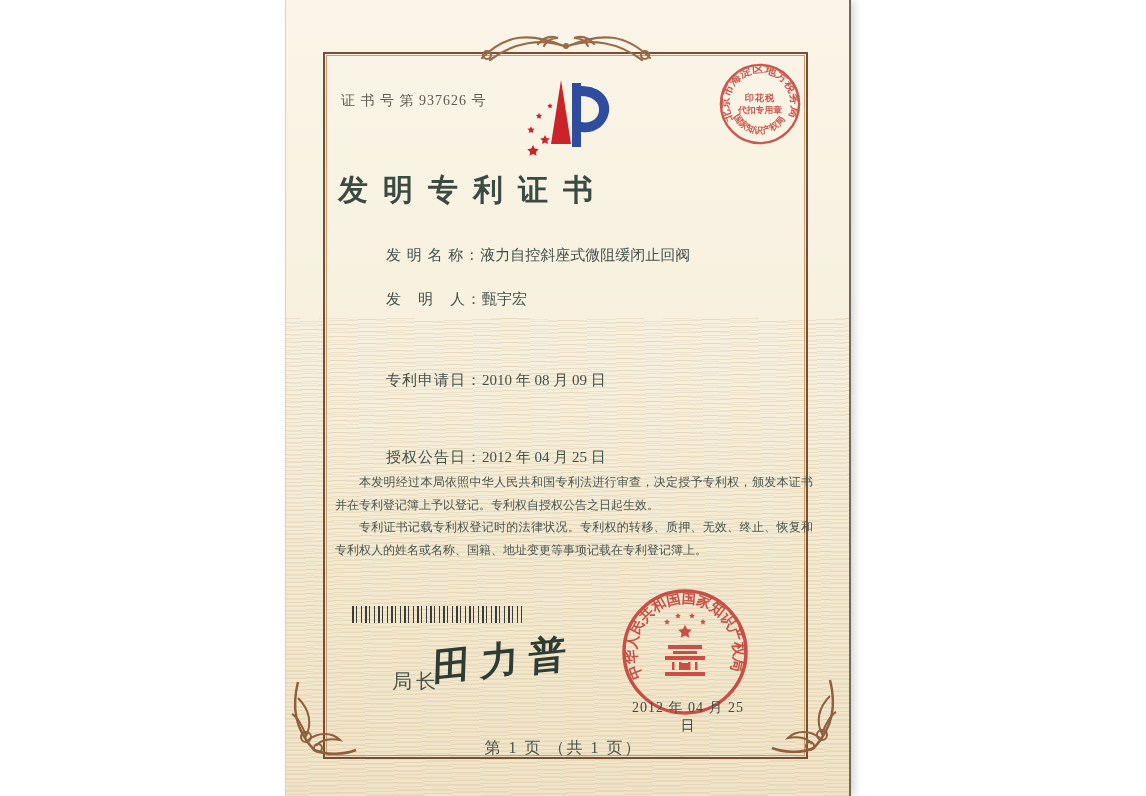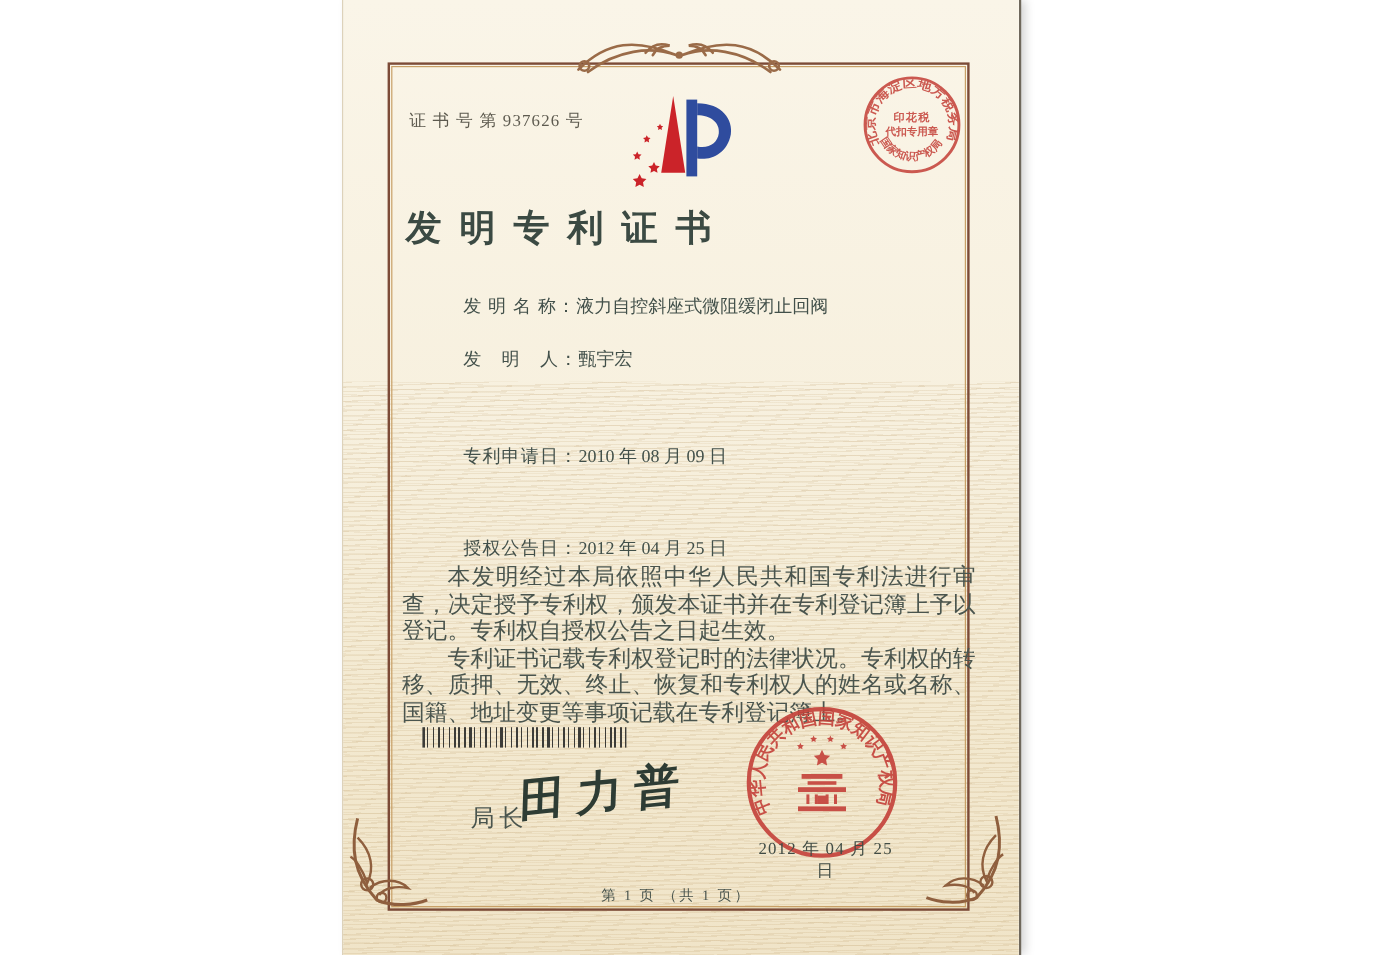--- a/index.html
+++ b/index.html
@@ -33,38 +33,38 @@
   }
   .title{
     left:37px;top:170px;width:481px;text-align:left;
     font-size:30px;font-weight:bold;color:#3b4a43;
     letter-spacing:15px;text-indent:15px;
   }
   .field-row{left:68px;width:450px;font-size:15px;color:#42504a;white-space:nowrap;margin-left:32px;}
   .field-row .lbl{letter-spacing:1px;}
   .body-text{
     left:49px;top:471px;width:478px;color:#4a554e;
-    font-size:19px;line-height:22.6px;text-align:justify;
+    font-size:12px;line-height:22.6px;text-align:justify;
   }
   .body-text p{margin:0;text-indent:2em;}
   .barcode{
     left:66px;top:606px;width:170px;height:17px;
     background:
       repeating-linear-gradient(90deg,#3c3c38 0 2px,transparent 2px 4px,#3c3c38 4px 5px,transparent 5px 9px,#3c3c38 9px 10px,transparent 10px 13px);
   }
   .director{left:106px;top:668px;font-size:20px;color:#4a554e;letter-spacing:4px;}
   .signature{
     left:146px;top:634px;width:160px;height:75px;
     font-size:38px;color:#2e3c34;letter-spacing:10px;
     transform:rotate(-6deg) skewX(-8deg);
     font-weight:bold;
   }
   .seal-box{left:333px;top:586px;width:132px;height:132px;opacity:.92;}
   .seal-date{left:337px;top:699px;width:130px;text-align:center;font-size:14px;color:#414c45;letter-spacing:1px;}
-  .footer{left:37px;top:738px;width:481px;text-align:center;font-size:12px;color:#4a554e;letter-spacing:2px;}
+  .footer{left:37px;top:738px;width:481px;text-align:center;font-size:16px;color:#4a554e;letter-spacing:2px;}
   .taxstamp-box{left:430px;top:60px;width:88px;height:88px;opacity:.88;}
   .logo-box{left:228px;top:78px;width:104px;height:90px;}
   .orn-top{left:192px;top:24px;width:176px;height:46px;}
   .orn-bl{left:2px;top:680px;width:72px;height:78px;}
   .orn-br{left:482px;top:678px;width:72px;height:78px;transform:scaleX(-1);}
   svg text{font-family:"Liberation Serif","DejaVu Serif",serif;}
 </style>
 </head>
 <body>
 

